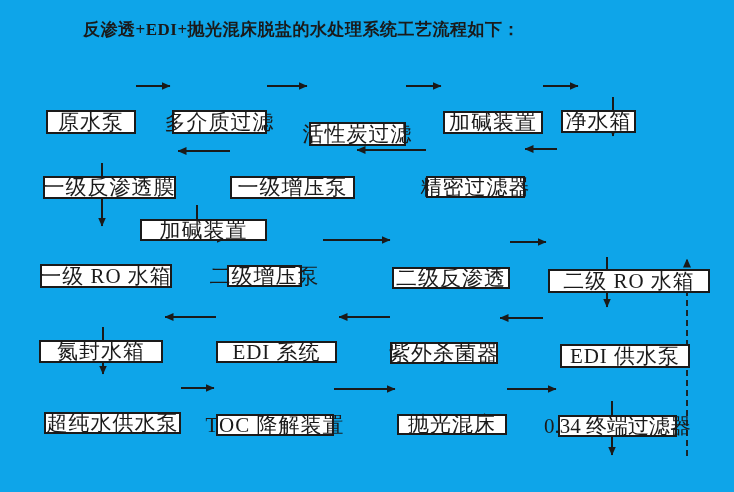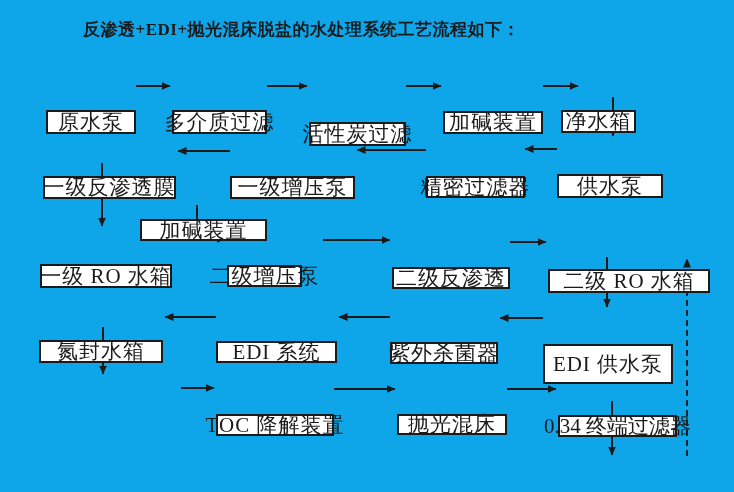--- a/index.html
+++ b/index.html
@@ -93,33 +93,33 @@
 
   <div class="node" style="left:46px;  top:74px;  width:90px;  height:24px">原水泵</div>
   <div class="node" style="left:172px; top:74px;  width:95px;  height:24px">多介质过滤</div>
   <div class="node" style="left:309px; top:86px;  width:97px;  height:24px">活性炭过滤</div>
   <div class="node" style="left:443px; top:75px;  width:100px; height:23px">加碱装置</div>
   <div class="node" style="left:561px; top:74px;  width:75px;  height:23px">净水箱</div>
 
   <div class="node" style="left:43px;  top:140px; width:133px; height:23px">一级反渗透膜</div>
   <div class="node" style="left:230px; top:140px; width:125px; height:23px">一级增压泵</div>
   <div class="node" style="left:426px; top:140px; width:99px;  height:22px">精密过滤器</div>
-  <div class="node" style="left:557px; top:138px; width:106px; height:24px">供水泵</div>
 
   <div class="node" style="left:140px; top:183px; width:127px; height:22px">加碱装置</div>
 
   <div class="node" style="left:40px;  top:228px; width:132px; height:24px">一级 RO 水箱</div>
   <div class="node" style="left:227px; top:229px; width:75px;  height:22px">二级增压泵</div>
   <div class="node" style="left:392px; top:231px; width:118px; height:22px">二级反渗透</div>
   <div class="node" style="left:548px; top:233px; width:162px; height:24px">二级 RO 水箱</div>
 
   <div class="node" style="left:39px;  top:304px; width:124px; height:23px">氮封水箱</div>
   <div class="node" style="left:216px; top:305px; width:121px; height:22px">EDI 系统</div>
   <div class="node" style="left:390px; top:306px; width:108px; height:22px">紫外杀菌器</div>
-  <div class="node" style="left:543px; top:308px; width:130px; height:40px">EDI 供水泵</div>
+  <div class="node" style="left:560px; top:308px; width:130px; height:24px">EDI 供水泵</div>
 
+  <div class="node" style="left:44px;  top:376px; width:137px; height:22px">超纯水供水泵</div>
   <div class="node" style="left:216px; top:378px; width:118px; height:22px">TOC 降解装置</div>
   <div class="node" style="left:397px; top:378px; width:110px; height:21px">抛光混床</div>
   <div class="node" style="left:558px; top:379px; width:119px; height:22px; letter-spacing:0">0.34 终端过滤器</div>
 
   <div class="node" style="left:549px; top:457px; width:171px; height:21px">用水点</div>
 
 </div>
 
 </body></html>

